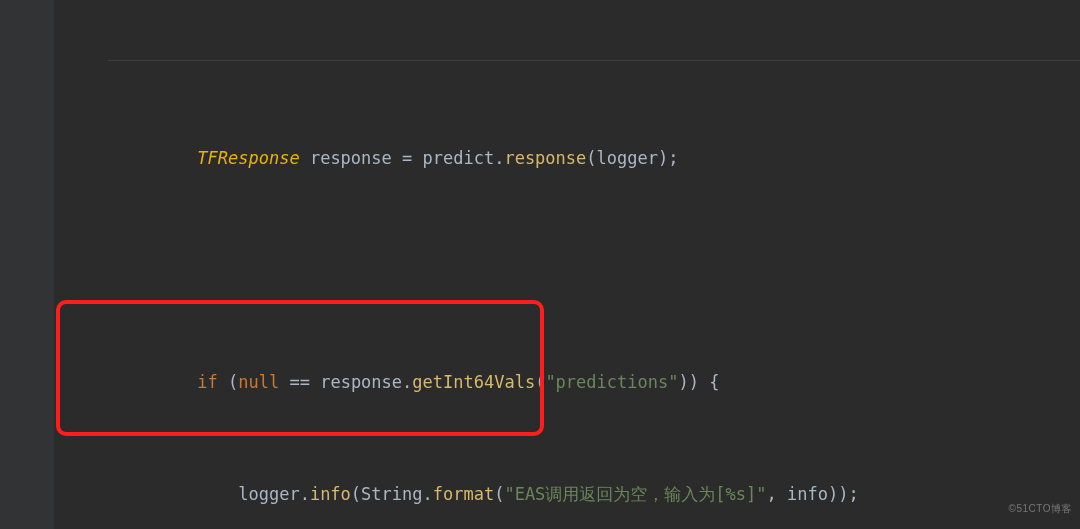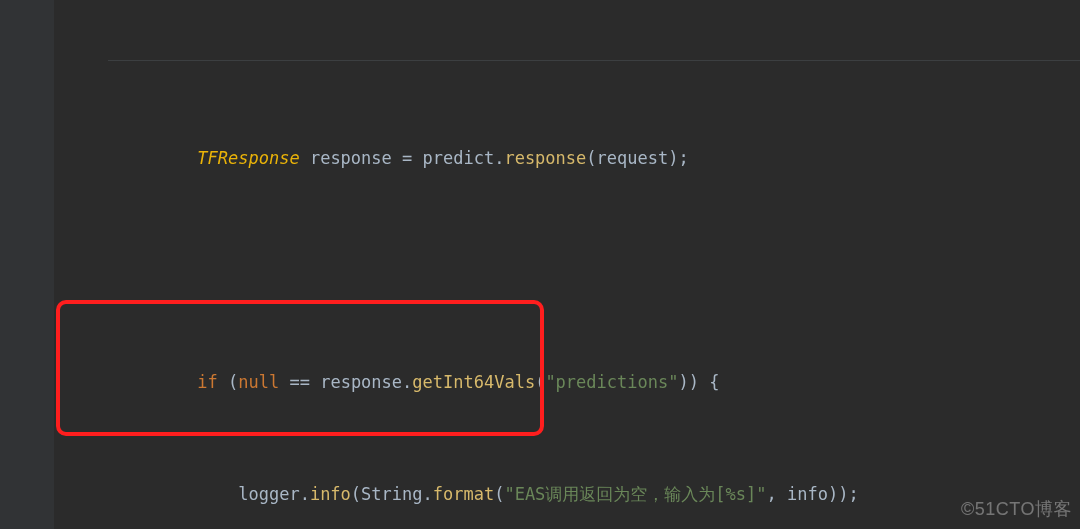--- a/index.html
+++ b/index.html
@@ -45,39 +45,39 @@
     border-radius: 10px;
     pointer-events: none;
     z-index: 5;
   }
   .watermark {
     position: absolute;
     right: 8px;
     bottom: 6px;
     color: rgba(255,255,255,0.35);
     font-family: sans-serif;
-    font-size: 18px;
+    font-size: 10px;
     letter-spacing: 0.5px;
   }
   .sep {
     position: absolute;
     left: 54px;
     right: 0;
     border-top: 1px solid #3c3f41;
   }
 </style>
 </head>
 <body>
 
 <div class="gutter"></div>
 
 <div class="editor">
   <div class="code">
 
-    <div class="line"><span class="ws">              </span><span class="type">TFResponse</span><span> </span><span class="ident">response </span><span class="ident">= </span><span class="ident">predict.</span><span class="method">response</span><span class="ident">(request);</span></div>
+    <div class="line"><span class="ws">              </span><span class="type">TFResponse</span><span> </span><span class="ident">response </span><span class="ident">= </span><span class="ident">predict.</span><span class="method">response</span><span class="ident">(logger);</span></div>
 
     <div class="line">&nbsp;</div>
 
     <div class="line"><span class="ws">              </span><span class="kw">if </span><span class="ident">(</span><span class="kw">null </span><span class="ident">== </span><span class="ident">response.</span><span class="method">getInt64Vals</span><span class="ident">(</span><span class="str">"predictions"</span><span class="ident">)) {</span></div>
 
     <div class="line"><span class="ws">                  </span><span class="ident">logger.</span><span class="method">info</span><span class="ident">(String.</span><span class="method">format</span><span class="ident">(</span><span class="str">"EAS调用返回为空，输入为[%s]"</span><span class="ident">, info));</span></div>
 
     
 
     

